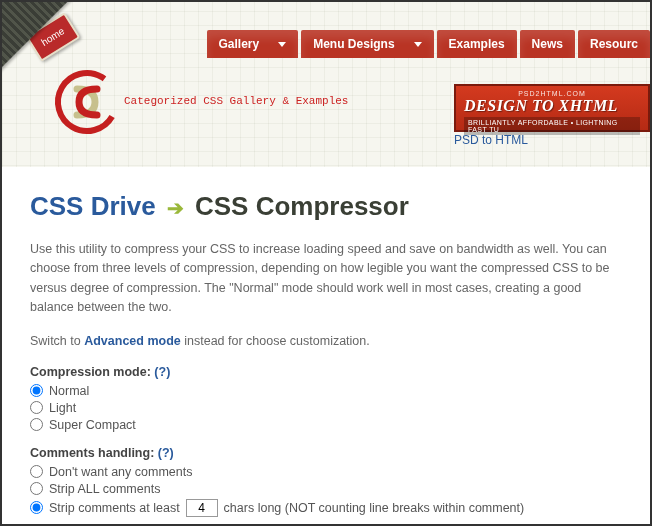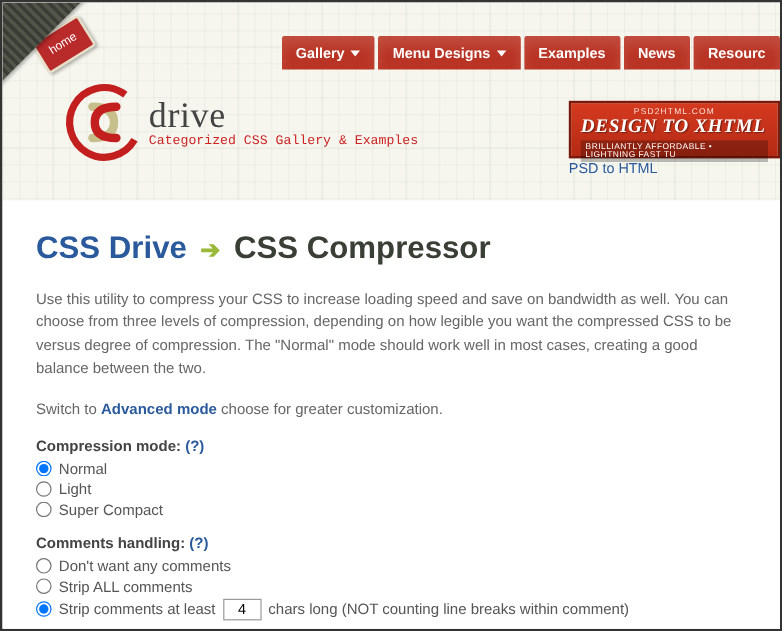--- a/index.html
+++ b/index.html
@@ -61,21 +61,21 @@
   z-index: 4;
 }
 .nav-item {
   background: #b93424;
   color: #fff;
   padding: 7px 12px;
   font-size: 12px;
   font-weight: bold;
   display: flex;
   align-items: center;
-  gap: 5px;
+  gap: 19px;
   cursor: pointer;
   border-radius: 2px 2px 0 0;
   box-shadow: inset 0 8px 10px rgba(255,255,255,.12);
 }
 .nav-caret {
   width: 0; height: 0;
   border-left: 4px solid transparent;
   border-right: 4px solid transparent;
   border-top: 5px solid #fff;
 }
@@ -86,21 +86,21 @@
   align-items: center;
   gap: 2px;
 }
 .logo-svg { width: 70px; height: 70px; }
 .logo-text { display: flex; flex-direction: column; }
 .logo-title { font-family: Georgia, serif; font-size: 30px; color: #444; letter-spacing: .5px; }
 .logo-sub { font-family: Liberation Mono, monospace; font-size: 11px; color: #c22; margin-top: -2px; }
 .ad {
   position: absolute;
   top: 82px; right: 0;
-  width: 176px;
+  width: 196px;
 }
 .ad-banner {
   height: 48px;
   background: linear-gradient(180deg,#d43a1f 0%, #b52a14 100%);
   border: 2px solid #7a1a0c;
   color: #fff;
   padding: 4px 8px;
 }
 .ad-small { font-size: 7px; letter-spacing: 1px; text-align: center; opacity: .85; }
 .ad-big { font-family: Georgia, serif; font-style: italic; font-weight: bold; font-size: 16px; text-align: left; text-shadow: 1px 1px 1px rgba(0,0,0,.4); letter-spacing: .5px; }
@@ -157,21 +157,20 @@
       </div>
     </div>
 
   <div class="logo-wrap">
     <svg class="logo-svg" viewBox="0 0 70 70">
       <circle cx="35" cy="35" r="29" fill="none" stroke="#c41f1f" stroke-width="6" stroke-dasharray="140 50" transform="rotate(30 35 35)"></circle>
       <path d="M25 22 q18 0 18 13 q0 13 -18 13" fill="none" stroke="#c7c08d" stroke-width="7" stroke-linecap="round"></path>
       <path d="M45 22 q-18 0 -18 13 q0 13 18 13" fill="none" stroke="#c41f1f" stroke-width="7" stroke-linecap="round"></path>
     </svg>
     <div class="logo-text">
-      <span class="logo-title">drive</span>
       <span class="logo-sub">Categorized CSS Gallery &amp; Examples</span>
     </div>
   </div>
 
   <div class="ad">
     <div class="ad-banner">
       <div class="ad-small">PSD2HTML.COM</div>
       <div class="ad-big">DESIGN TO XHTML</div>
       <div class="ad-tag">BRILLIANTLY AFFORDABLE • LIGHTNING FAST TU</div>
     </div>
@@ -182,21 +181,21 @@
 <div class="content">
   <h1>
     <span class="crumb-link">CSS Drive</span>
     <span class="crumb-arrow">➔</span>
     <span>CSS Compressor</span>
   </h1>
 
   <p>Use this utility to compress your CSS to increase loading speed and save on bandwidth as well. You can choose from three levels of compression, depending on how legible you want the compressed CSS to be versus degree of compression. The "Normal" mode should work well in most cases, creating a good balance between the two.</p>
 
   <p>
-    <span>Switch to </span><a class="link">Advanced mode</a><span> choose for greater customization.</span>
+    <span>Switch to </span><a class="link">Advanced mode</a><span> instead for choose customization.</span>
   </p>
 
   <div class="group">
     <div class="group-title">
       <span>Compression mode:</span>
       <span class="help">(?)</span>
     </div>
     <div class="opts" id="comp-opts">
         <label>
           <input type="radio" name="comp" checked="" style="">

